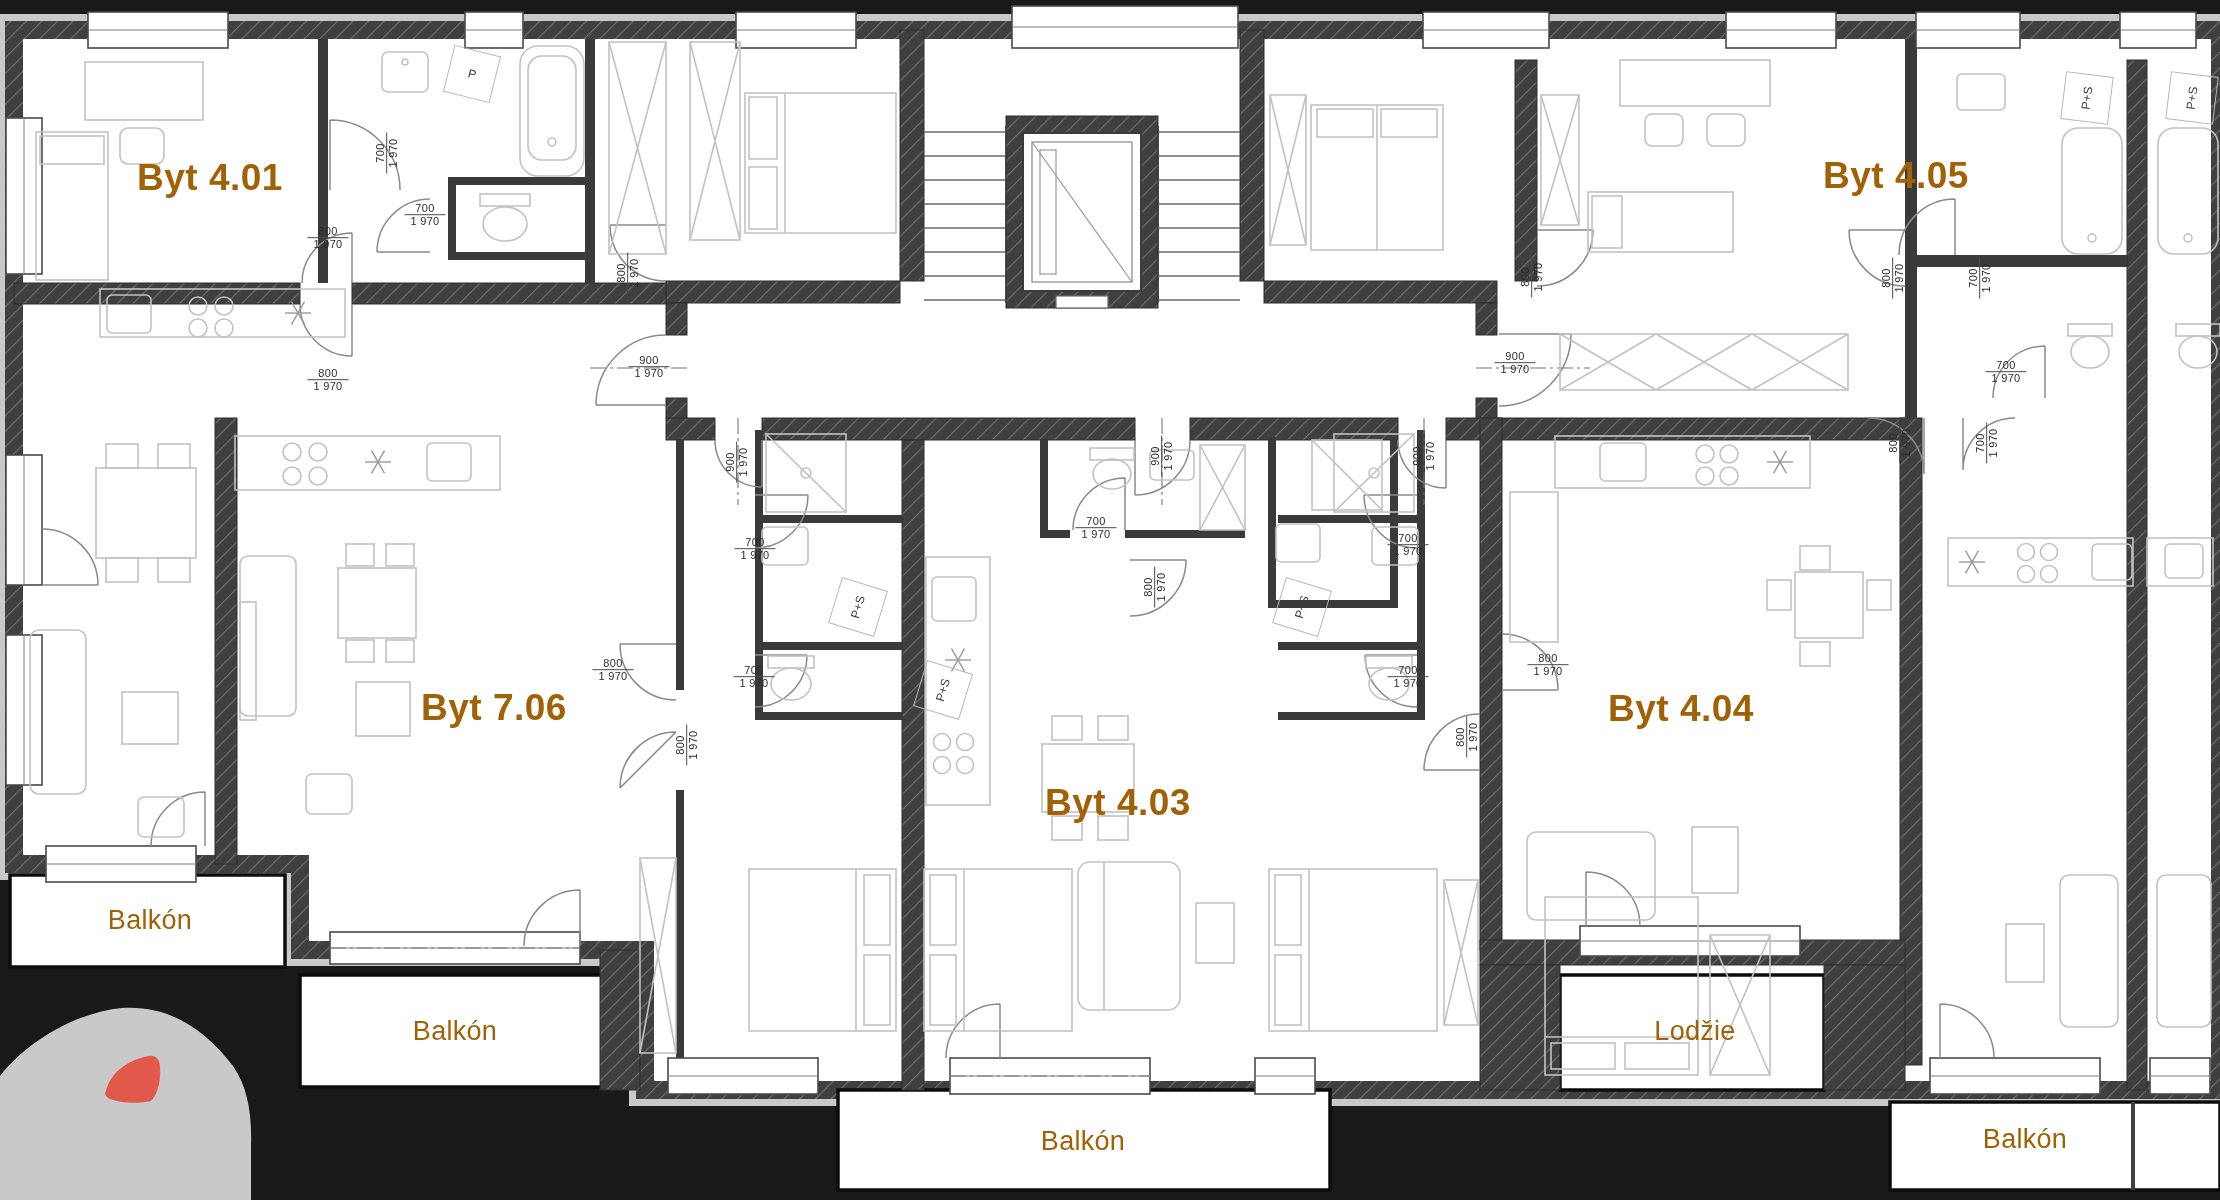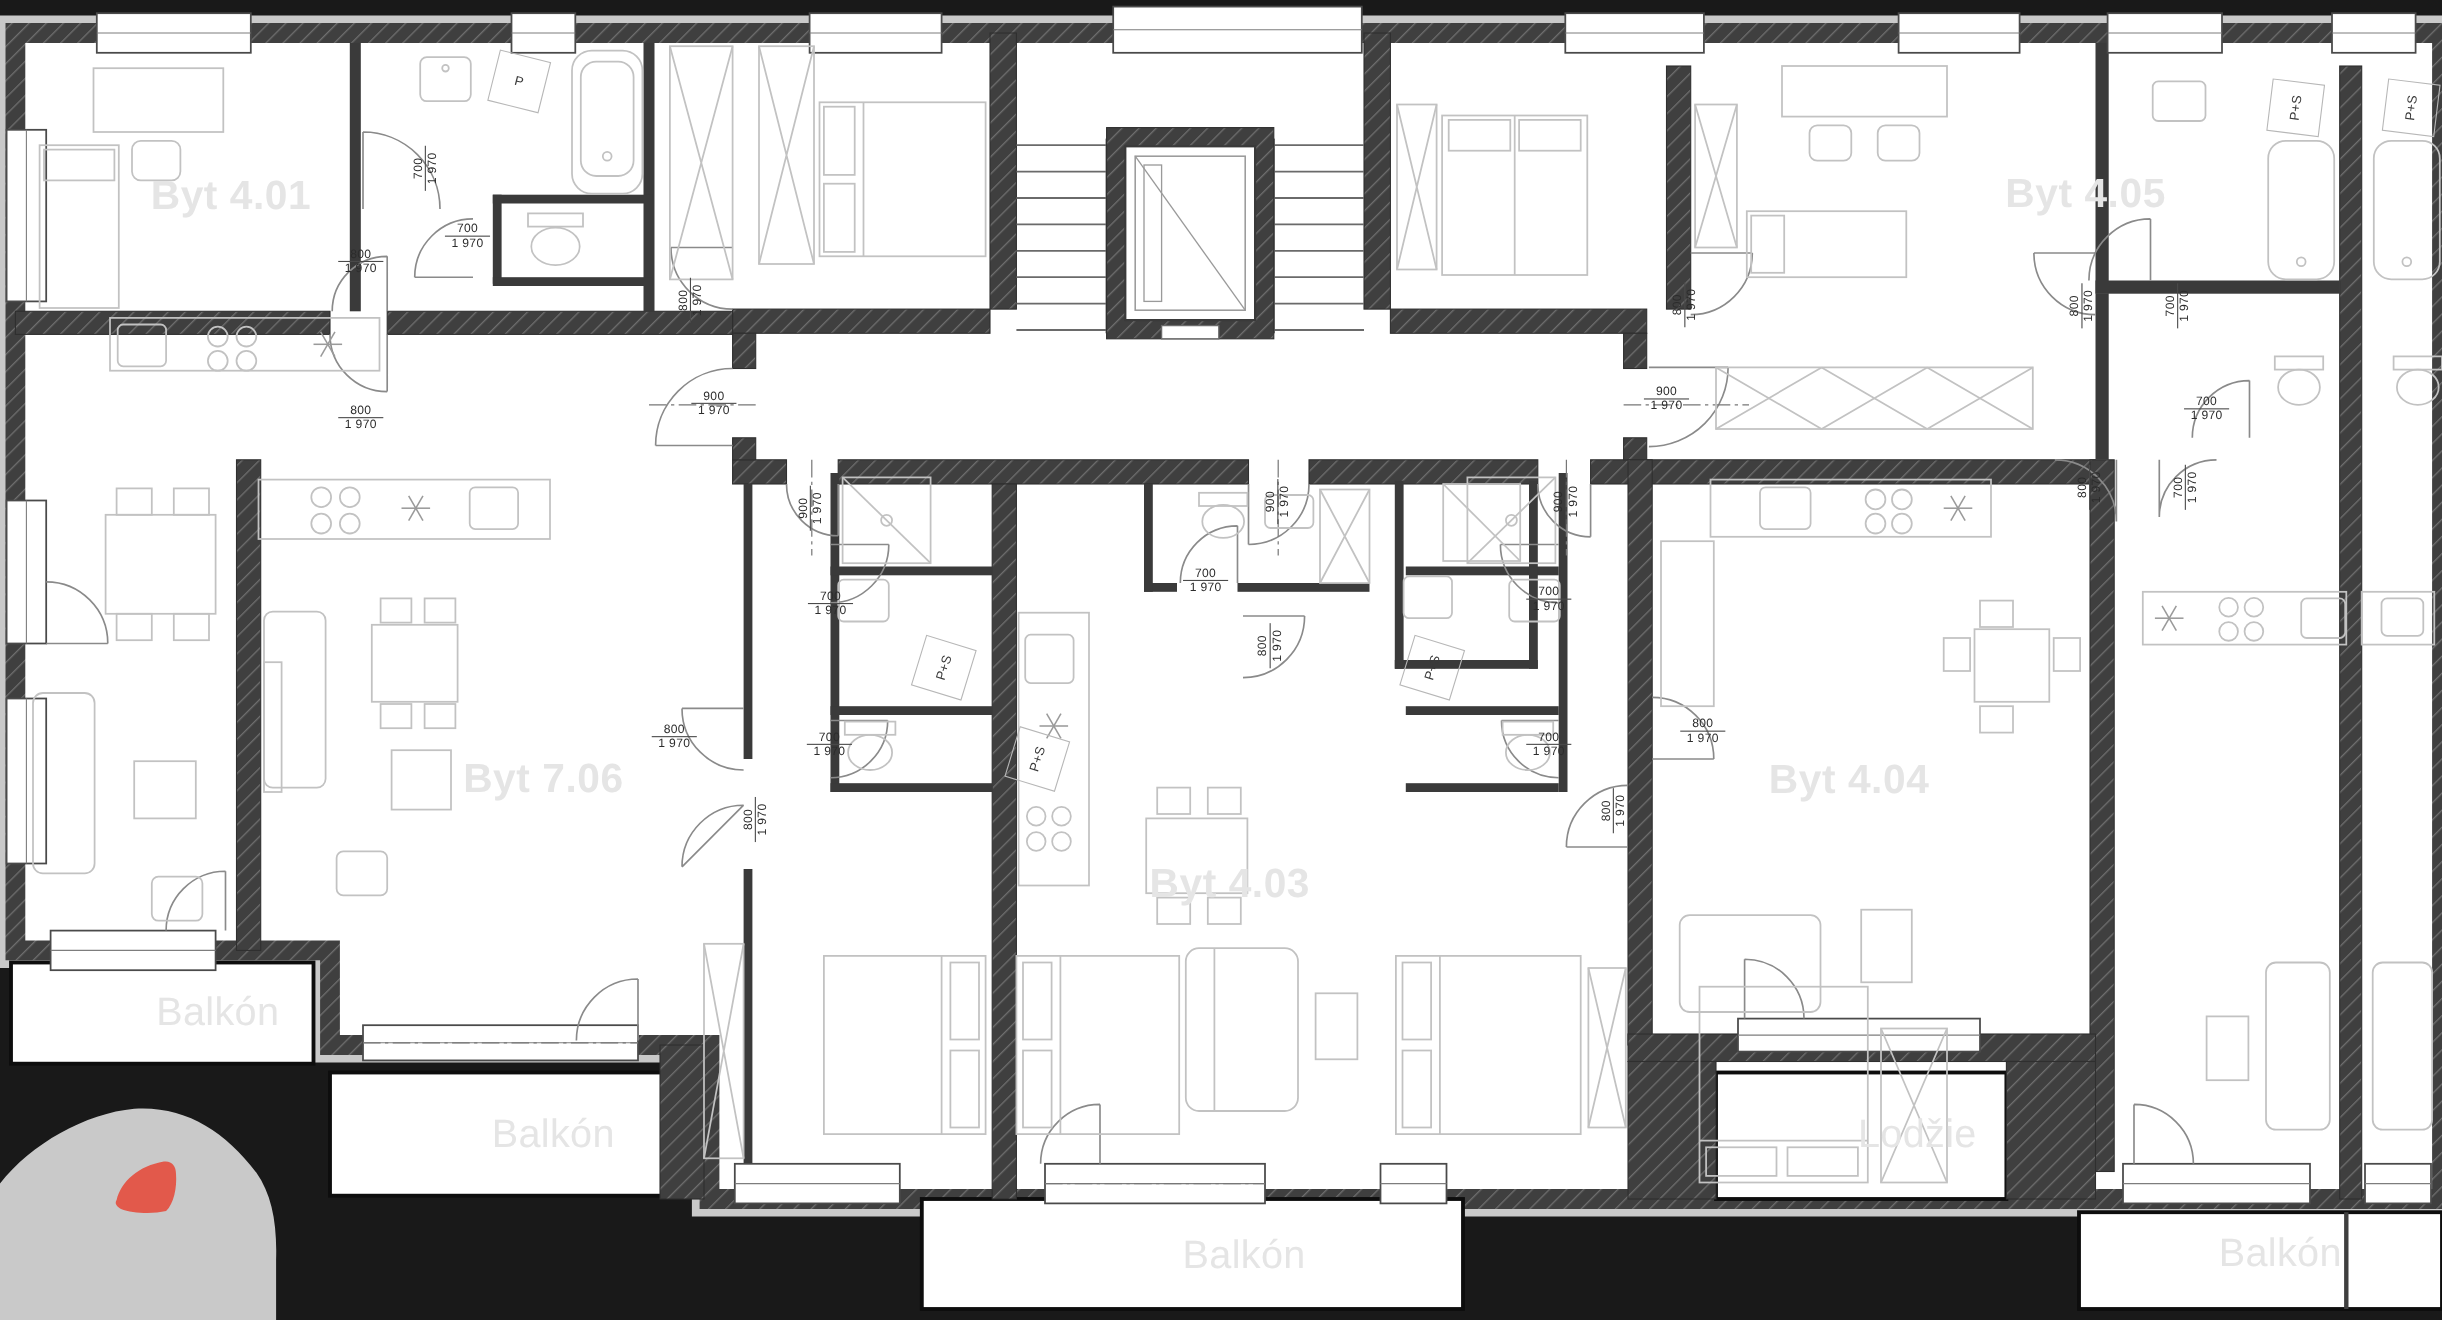--- a/index.html
+++ b/index.html
@@ -1,22 +1,22 @@
 <!DOCTYPE html>
 <html><head>
 <meta charset="utf-8">
 <style>
   html,body{margin:0;padding:0;background:#191919;}
   #stage{position:relative;width:2220px;height:1200px;background:#191919;overflow:hidden;
          font-family:"Liberation Sans","DejaVu Sans",sans-serif;}
   #plan-svg{position:absolute;left:0;top:0;width:2220px;height:1200px;}
   #label-layer{position:absolute;left:0;top:0;width:2220px;height:1200px;pointer-events:none;}
-  .lbl{position:absolute;transform:translate(-50%,-50%);white-space:nowrap;color:#e5e5e5;}
+  .lbl{position:absolute;transform:translate(-50%,-50%);white-space:nowrap;color:#a16207;}
   .apt{font-size:37px;font-weight:600;letter-spacing:.5px;}
-  .balc{font-size:36px;font-weight:400;letter-spacing:.3px;margin-left:48px;}
+  .balc{font-size:27px;font-weight:400;letter-spacing:.3px;}
   .dim{display:flex;flex-direction:column;align-items:center;font-size:11px;line-height:1.12;
        color:#2c2c2c;letter-spacing:.3px;}
   .dim .dim-top{padding:0 6px;}
   .dim .dim-bot{border-top:1px solid #4a4a4a;padding:0 6px;}
   .dim.vert{transform:translate(-50%,-50%) rotate(-90deg);}
   .appl{display:flex;align-items:center;justify-content:center;width:46px;height:46px;
         border:1.4px solid #b7b7b7;background:transparent;font-size:12px;color:#3a3a3a;}
 </style>
 </head>
 <body>

